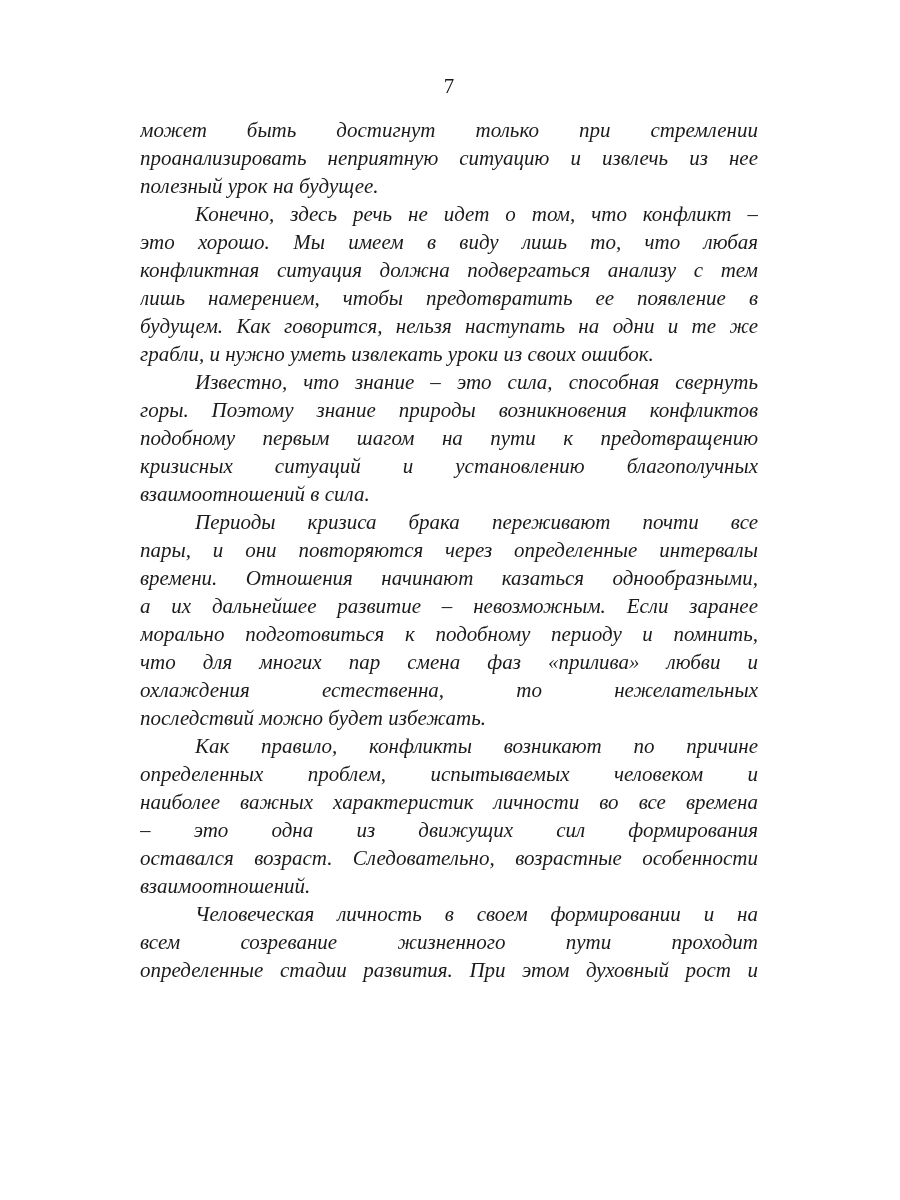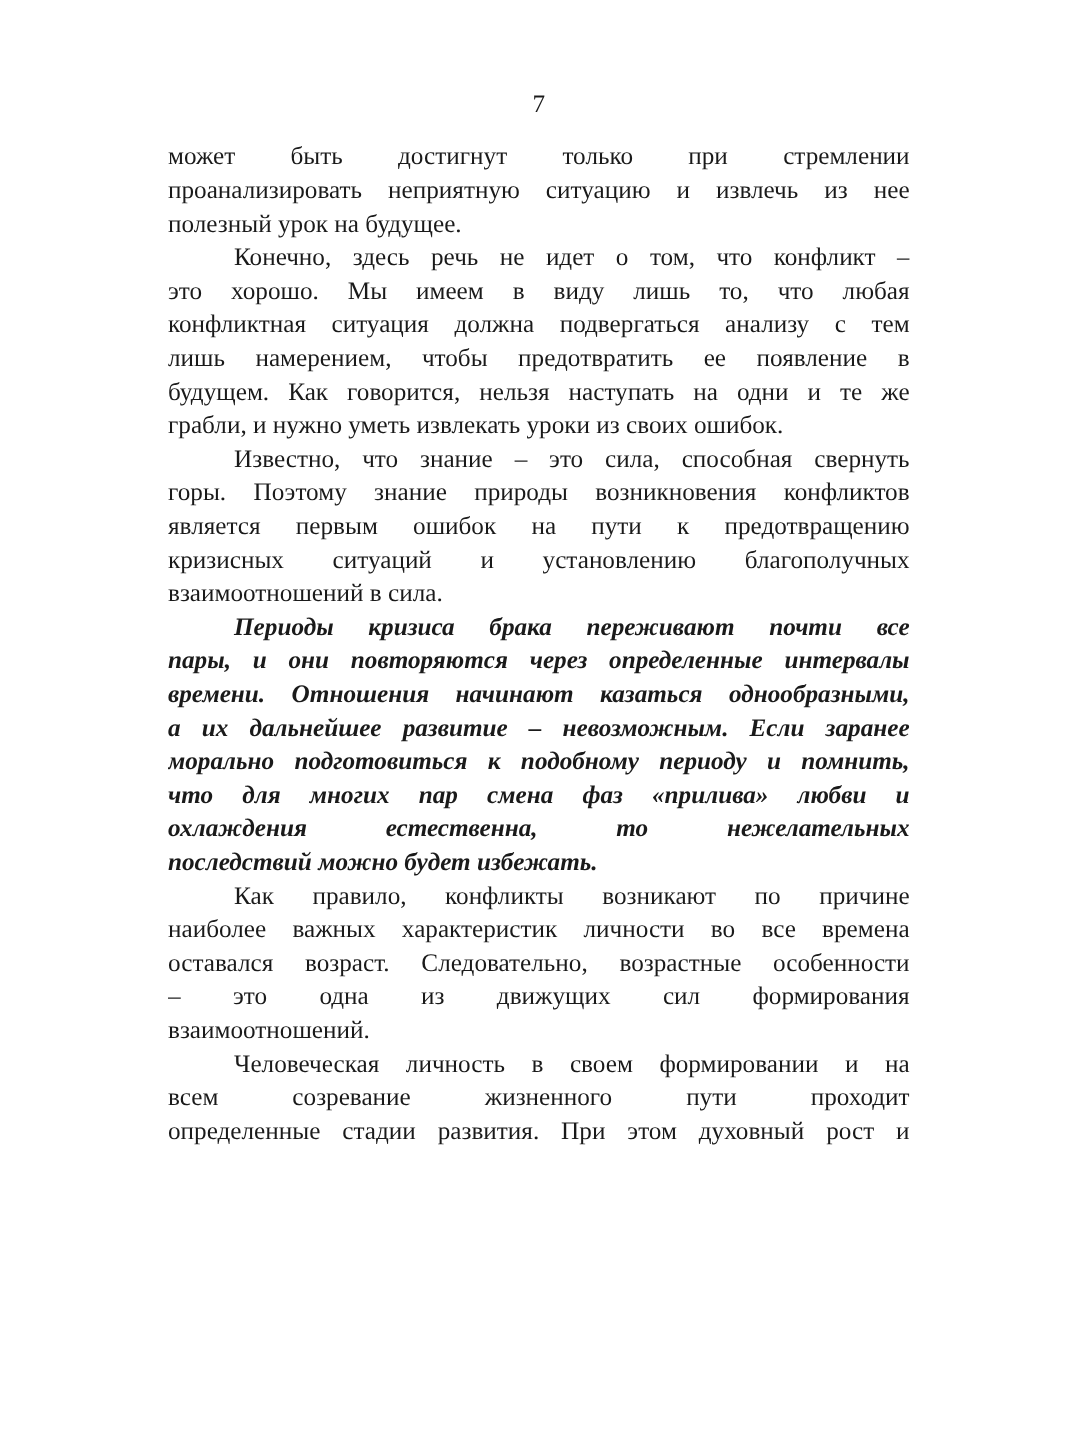--- a/index.html
+++ b/index.html
@@ -27,24 +27,24 @@
   }
   .text-block {
     position: absolute;
     top: 116px;
     left: 140px;
     width: 618px;
     font-size: 21px;
   }
   .paragraph {
     margin: 0;
+    font-style: italic;
   }
   .paragraph.italic {
     font-style: italic;
-    font-weight: bold;
   }
   .line {
     height: 28px;
     line-height: 28px;
     text-align: justify;
     text-align-last: justify;
     overflow: hidden;
     white-space: nowrap;
   }
   .line.last {
@@ -69,39 +69,40 @@
         <div class="line first">Конечно, здесь речь не идет о том, что конфликт –</div>
         <div class="line">это хорошо. Мы имеем в виду лишь то, что любая</div>
         <div class="line">конфликтная ситуация должна подвергаться анализу с тем</div>
         <div class="line">лишь намерением, чтобы предотвратить ее появление в</div>
         <div class="line">будущем. Как говорится, нельзя наступать на одни и те же</div>
         <div class="line last">грабли, и нужно уметь извлекать уроки из своих ошибок.</div>
       </div>
       <div class="paragraph">
         <div class="line first">Известно, что знание – это сила, способная свернуть</div>
         <div class="line">горы. Поэтому знание природы возникновения конфликтов</div>
-        <div class="line">является первым ошибок на пути к предотвращению</div>
+        <div class="line">подобному первым шагом на пути к предотвращению</div>
         <div class="line">кризисных ситуаций и установлению благополучных</div>
         <div class="line last">взаимоотношений в сила.</div>
       </div>
       <div class="paragraph italic">
         <div class="line first">Периоды кризиса брака переживают почти все</div>
         <div class="line">пары, и они повторяются через определенные интервалы</div>
         <div class="line">времени. Отношения начинают казаться однообразными,</div>
         <div class="line">а их дальнейшее развитие – невозможным. Если заранее</div>
         <div class="line">морально подготовиться к подобному периоду и помнить,</div>
         <div class="line">что для многих пар смена фаз «прилива» любви и</div>
         <div class="line">охлаждения естественна, то нежелательных</div>
         <div class="line last">последствий можно будет избежать.</div>
       </div>
       <div class="paragraph">
         <div class="line first">Как правило, конфликты возникают по причине</div>
+        <div class="line">определенных проблем, испытываемых человеком и</div>
         <div class="line">наиболее важных характеристик личности во все времена</div>
+        <div class="line">– это одна из движущих сил формирования</div>
         <div class="line">оставался возраст. Следовательно, возрастные особенности</div>
-        <div class="line">– это одна из движущих сил формирования</div>
         <div class="line last">взаимоотношений.</div>
       </div>
       <div class="paragraph">
         <div class="line first">Человеческая личность в своем формировании и на</div>
         <div class="line">всем созревание жизненного пути проходит</div>
         <div class="line">определенные стадии развития. При этом духовный рост и</div>
       </div>
     </div>
 </div>
 

